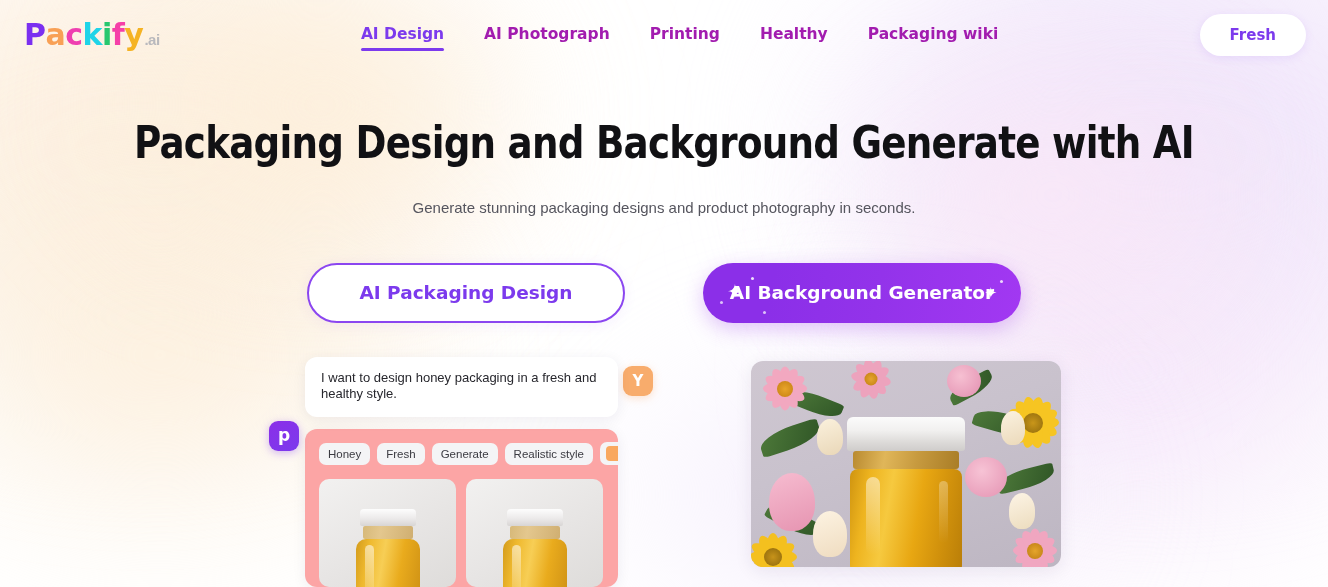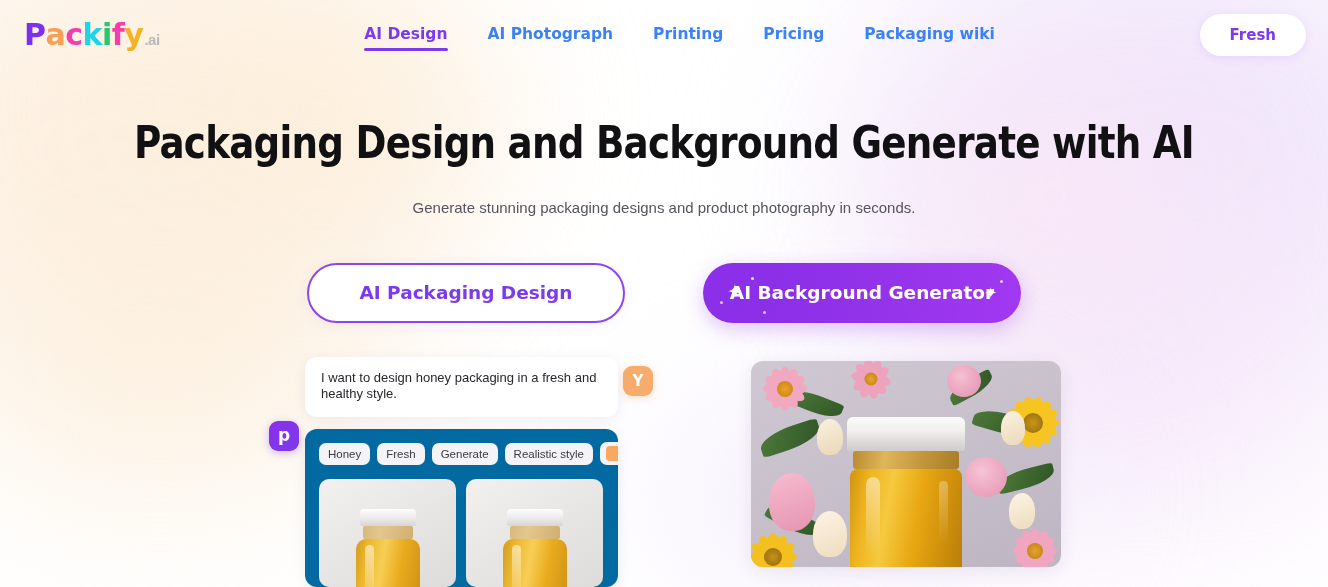--- a/index.html
+++ b/index.html
@@ -53,21 +53,21 @@
     font-family:"Liberation Sans", sans-serif;
   }
 
   .nav {
     flex:1 1 auto;
     display:flex; align-items:center; justify-content:center;
     gap:40px;
   }
   .nav-item {
     position:relative;
-    font-size:15.5px; font-weight:700; color:#3b82f6;
+    font-size:15.5px; font-weight:700; color:#a21caf;
     font-family:"DejaVu Sans", sans-serif;
     padding:6px 0 9px; cursor:pointer; white-space:nowrap;
   }
   .nav-item.active { color:#7c3aed; }
   .nav-item.active::after {
     content:""; position:absolute; left:0; right:0; bottom:1px;
     height:3px; background:#7c3aed; border-radius:2px;
   }
 
   .login-btn {
@@ -166,21 +166,21 @@
   .avatar-bot {
     left:4px; top:64px;
     background:linear-gradient(145deg,#8b2fe8,#7c3aed);
     font-size:17px; line-height:1;
     box-shadow:0 2px 9px rgba(124,58,237,.35);
   }
 
   .bot-card {
     margin-left:40px; margin-top:12px;
     width:313px;
-    background:#0369a1;
+    background:#fca5a5;
     border-radius:12px;
     box-shadow:0 3px 14px rgba(35,20,70,.07);
     padding:13px 14px 0;
     overflow:hidden;
     height:158px;
   }
 
   .tags { display:flex; align-items:center; gap:7px; }
   .tag {
     background:#f4f4f6; color:#3b3b42;
@@ -313,21 +313,21 @@
       <span class="ch" style="color:#28c76f">i</span>
       <span class="ch" style="color:#f53fa8">f</span>
       <span class="ch" style="color:#f5b324">y</span>
       <span class="suffix">.ai</span>
     </div>
 
     <nav class="nav">
       <div class="nav-item active">AI Design</div>
       <div class="nav-item">AI Photograph</div>
       <div class="nav-item">Printing</div>
-      <div class="nav-item">Pricing</div>
+      <div class="nav-item">Healthy</div>
       <div class="nav-item">Packaging wiki</div>
     </nav>
 
     <button class="login-btn">Fresh</button>
   </div>
 
   <div class="hero">
     <h1 class="hero-title">Packaging Design and Background Generate with AI</h1>
     <p class="hero-sub">Generate stunning packaging designs and product photography in seconds.</p>
   </div>

